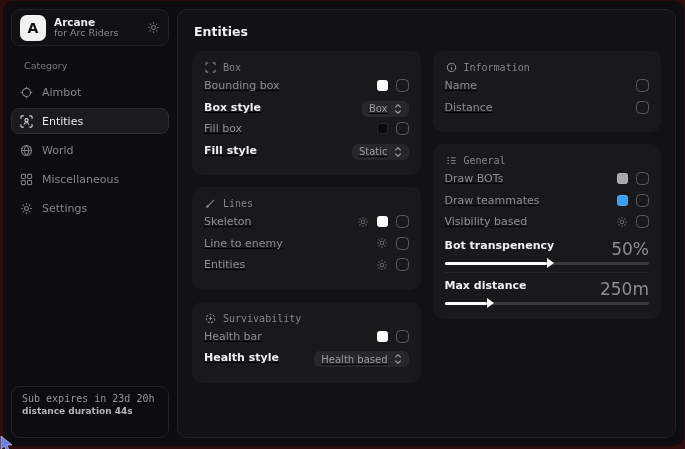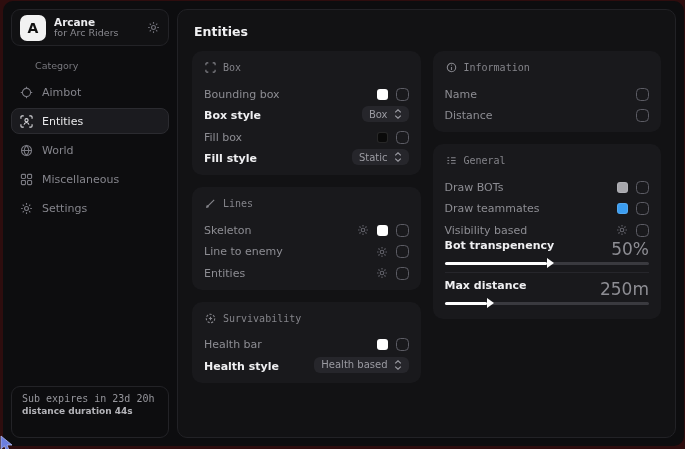--- a/index.html
+++ b/index.html
@@ -21,21 +21,21 @@
   .logo {
     width:26px; height:26px; border-radius:7px; background:#f2f2f2;
     color:#111; font-weight:bold; font-size:14px;
     display:flex; align-items:center; justify-content:center; flex:none;
   }
   .brand-text { flex:1; line-height:1.15; }
   .brand-title { color:#ececef; font-size:10.5px; font-weight:bold; }
   .brand-sub { color:#8a8a90; font-size:9.5px; }
   .icon { display:inline-flex; align-items:center; justify-content:center; flex:none; }
   .icon svg { display:block; }
-  .cat-label { color:#77777d; font-size:9.5px; margin:14px 0 8px 24px; }
+  .cat-label { color:#77777d; font-size:9.5px; margin:14px 0 8px 13px; }
   .nav { display:flex; flex-direction:column; gap:3px; }
   .nav-item {
     display:flex; align-items:center; gap:9px; height:26px;
     padding:0 8px; border-radius:8px; color:#85858c; font-size:11px;
     border:1px solid transparent; cursor:default;
   }
   .nav-item.active { background:#1b1b1f; border-color:#2b2b30; color:#eaeaec; }
   .footer-card {
     position:absolute; left:8px; right:8px; bottom:8px;
     border:1px solid #232327; border-radius:9px; padding:6px 10px 21px;
@@ -50,21 +50,21 @@
   }
   .panel-title { color:#f0f0f2; font-size:12.5px; font-weight:bold; margin:2px 0 12px 2px; }
   .cols { display:flex; gap:12px; align-items:flex-start; }
   .col { display:flex; flex-direction:column; gap:12px; width:239px; }
   .card { background:#19191c; border-radius:10px; padding:9px 12px 10px; width:100%; }
   .card-head {
     display:flex; align-items:center; gap:7px;
     color:#84848a; font-family:"DejaVu Sans Mono","Liberation Mono",monospace;
     font-size:10px; margin:2px 0 6px 1px;
   }
-  .row { display:flex; align-items:flex-end; height:21.5px; }
+  .row { display:flex; align-items:flex-start; height:21.5px;text-decoration:underline; }
   .row .label { flex:1; font-size:11px; color:#8d8d93; }
   .row .label.strong { color:#efeff1; font-weight:bold; }
   .ctrl { display:flex; align-items:center; gap:8px; }
   .checkbox {
     width:13px; height:13px; border:1.5px solid #5c5c64; border-radius:4.5px;
     background:transparent;
   }
   .swatch { width:11px; height:11px; border-radius:3px; border:1px solid rgba(255,255,255,0.12); }
   .select {
     display:inline-flex; align-items:center; gap:6px;

